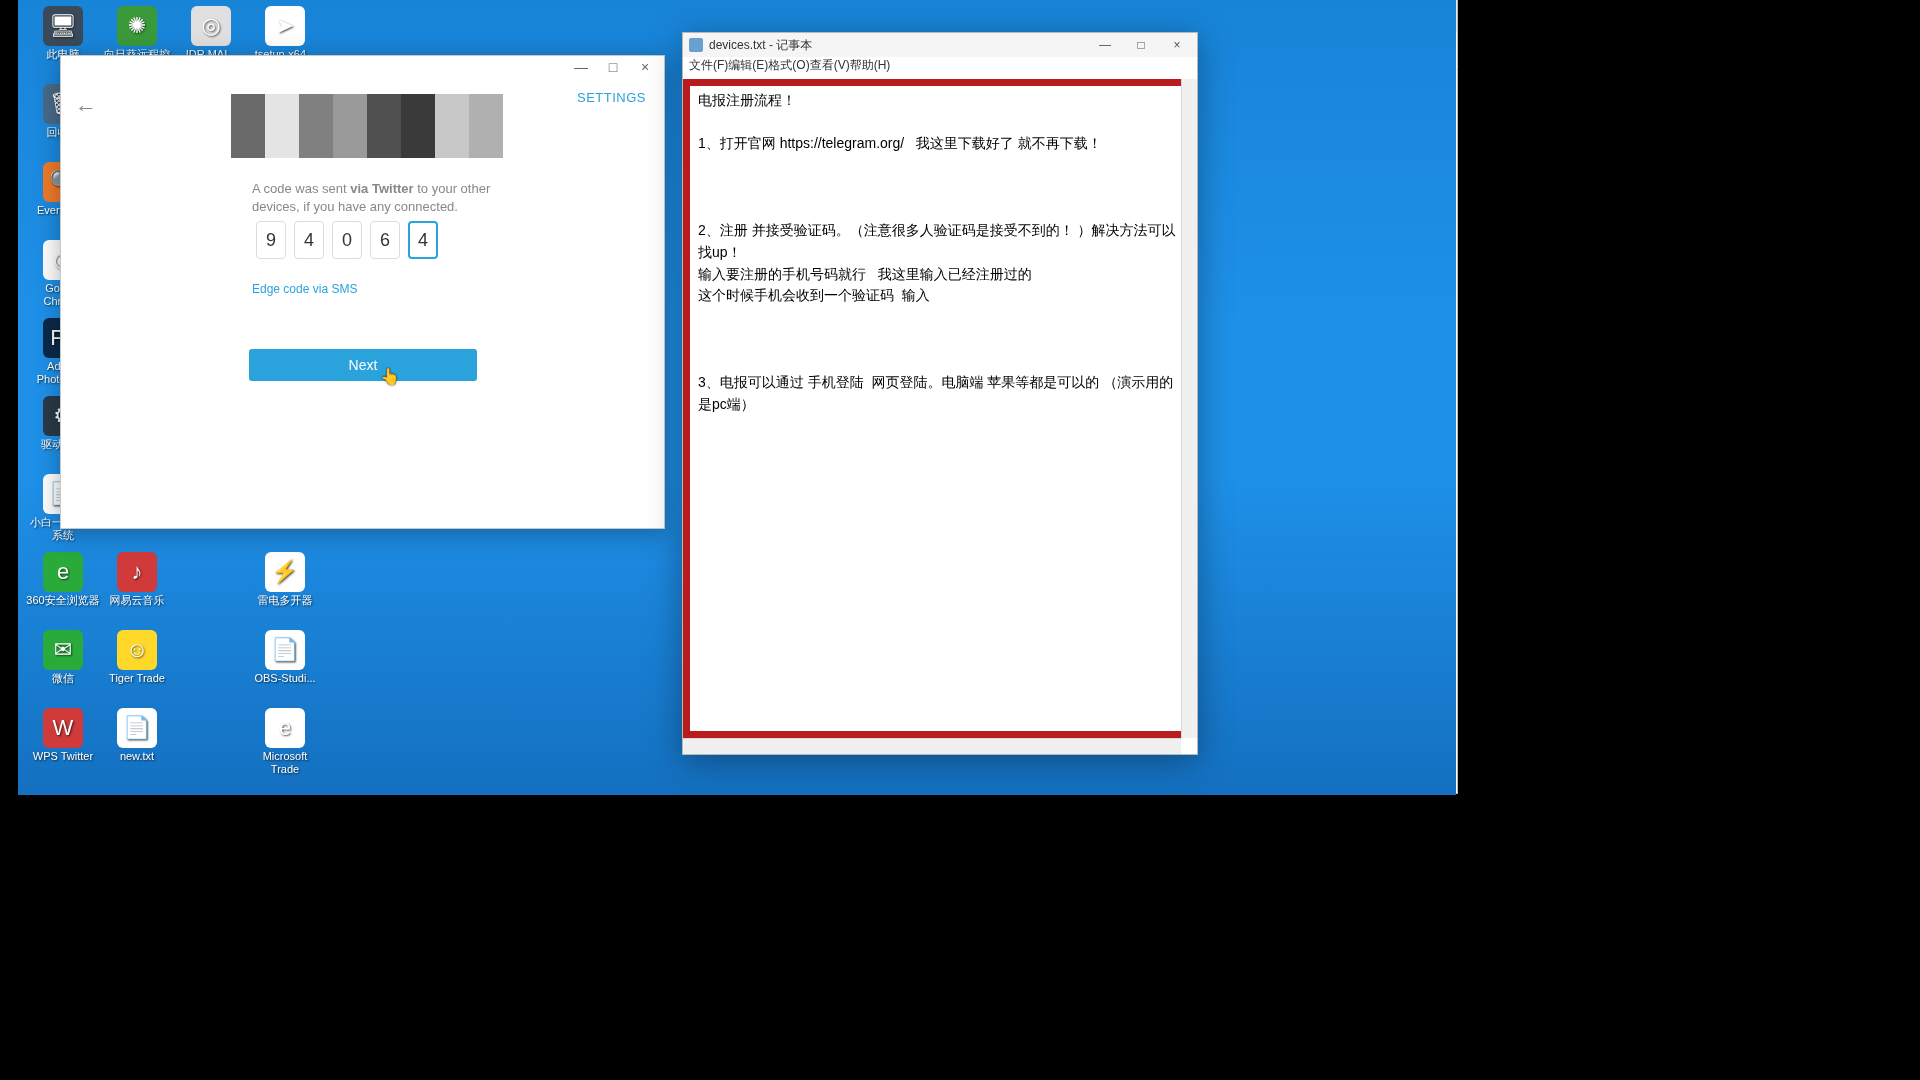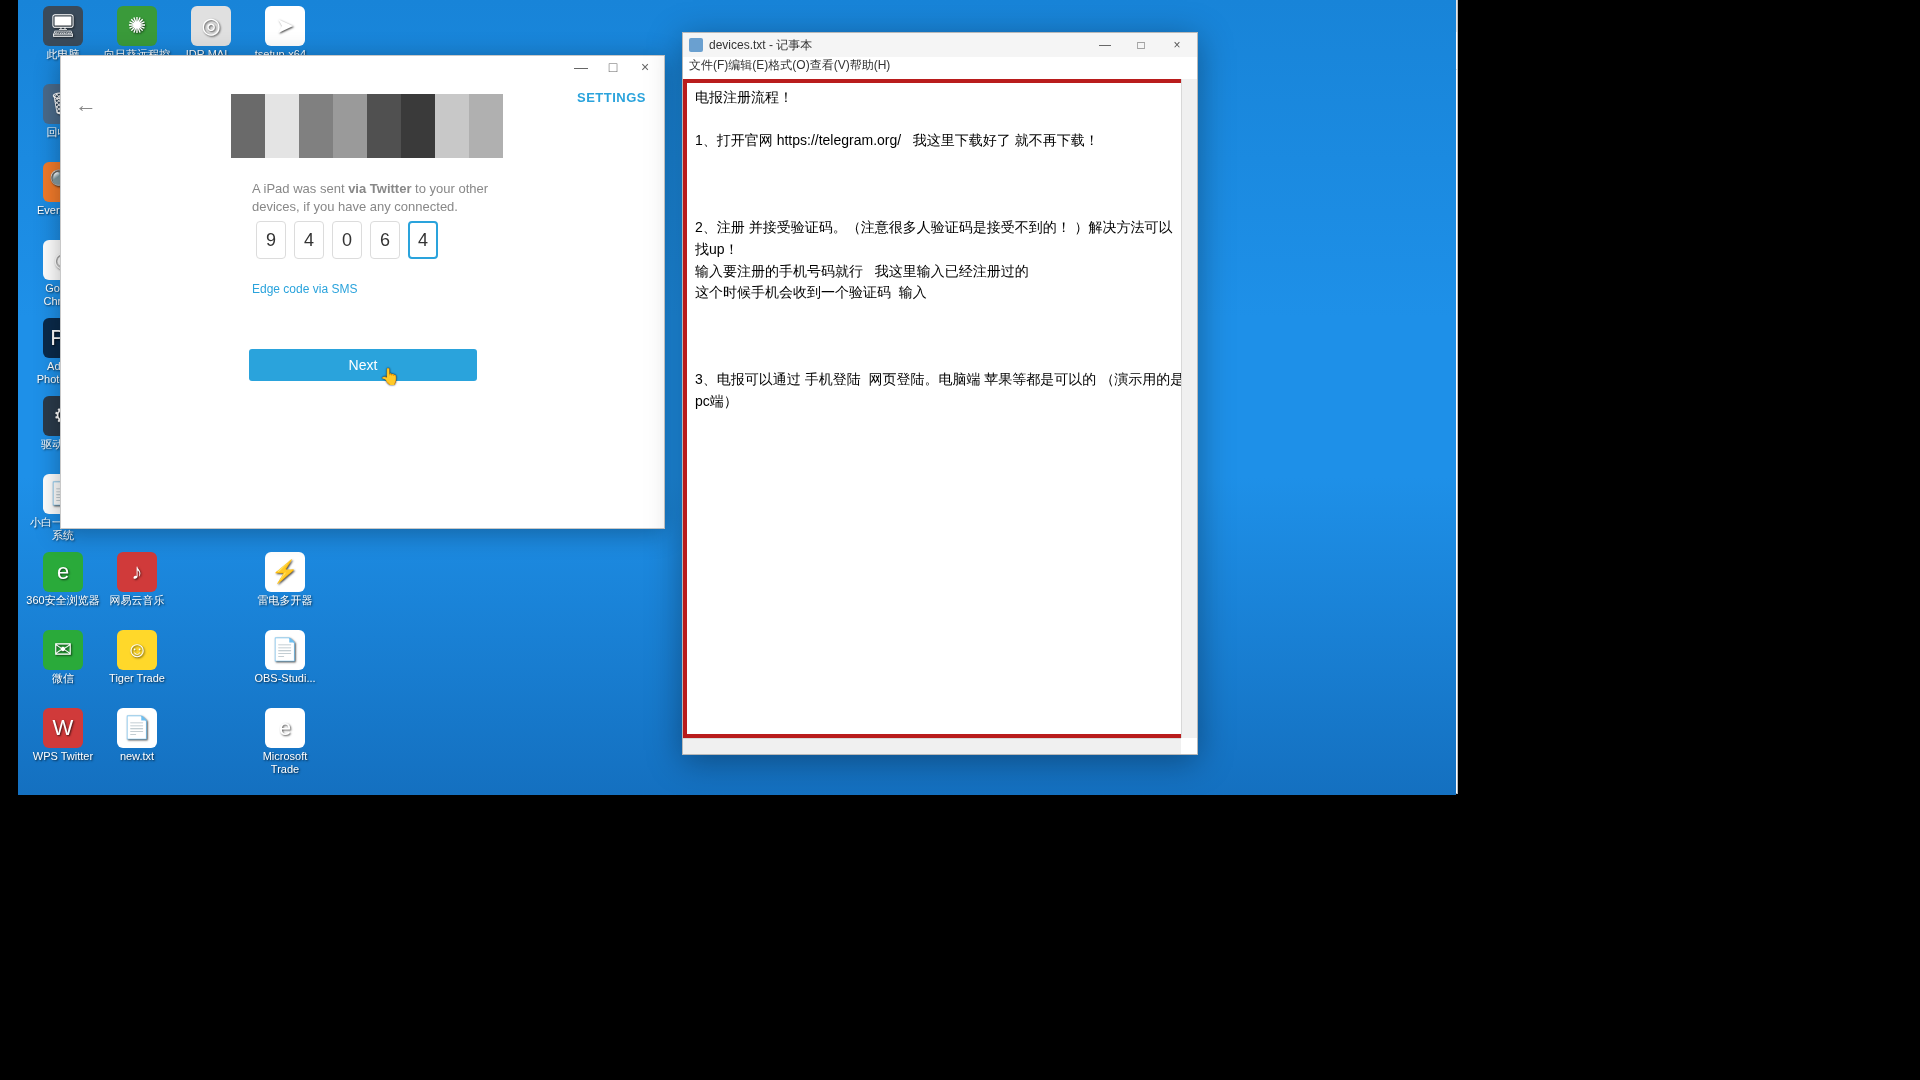--- a/index.html
+++ b/index.html
@@ -40,21 +40,21 @@
   .tg-window {
     position: absolute; left: 60px; top: 55px; width: 605px; height: 474px;
     background: #fff; border: 1px solid #c8c8c8; box-shadow: 0 4px 24px rgba(0,0,0,.3);
   }
   .tg-title { height: 22px; display: flex; justify-content: flex-end; align-items: center; gap: 18px; padding-right: 12px; color:#666; font-size:14px;}
   .tg-ctrl { width:14px; text-align:center; cursor:default; }
   .tg-back {
     position:absolute; left:14px; top:36px; font-size:22px; color:#888; cursor:default;
   }
   .tg-settings {
-    position:absolute; right:18px; top:34px; color:#2aa3dc; font-size:13px; font-weight:700; letter-spacing:.5px;
+    position:absolute; right:18px; top:34px; color:#2aa3dc; font-size:13px; font-weight:400; letter-spacing:.5px;
   }
   .qr-blur {
     position:absolute; left:170px; top:38px; width:272px; height:64px;
     display:grid; grid-template-columns:repeat(8,1fr); grid-template-rows:repeat(2,1fr);
   }
   .qr-blur div{ }
   .tg-note { position:absolute; left:191px; top:124px; width:260px; color:#888; font-size:13px; line-height:1.35; text-align:left;}
   .code-row { position:absolute; left:195px; top:165px; display:flex; gap:8px;}
   .code-cell {
     width:30px; height:38px; border:1px solid #dcdcdc; border-radius:4px;
@@ -85,21 +85,21 @@
   .np-title .np-ico{width:14px;height:14px;background:#6aa0d0;margin-right:6px;border-radius:2px;}
   .np-winctrl { position:absolute; right:4px; top:2px; display:flex; gap:4px;}
   .np-winctrl span{width:32px;height:20px;display:flex;align-items:center;justify-content:center;font-size:12px;color:#555;}
   .np-menu {
     height:22px; display:flex; align-items:flex-start; gap:0; padding:0 6px; font-size:12px; color:#333;
     border-bottom:1px solid transparent;
   }
   .np-text {
     padding:4px 8px; font-size:14px; color:#000; line-height:1.55; white-space:pre-wrap;
     font-family:"Microsoft YaHei","SimSun",sans-serif; height:calc(100% - 62px); overflow:auto;
-    border:4px solid #b91c1c;
+    border:7px solid #b91c1c;
   }
   .np-scroll-h { position:absolute; left:0; right:16px; bottom:0; height:16px; background:#f0f0f0; border-top:1px solid #d8d8d8;}
   .np-scroll-v { position:absolute; top:46px; bottom:16px; right:0; width:16px; background:#f0f0f0; border-left:1px solid #d8d8d8;}
 
   
   .edge {
     position:absolute; left:748px; top:-1px; width:710px; height:795px;
     background:#fff; border:1px solid #bcbcbc;
   }
   .edge-tabs {
@@ -325,21 +325,21 @@
       <div style="background: rgb(106, 106, 106);"></div>
       <div style="background: rgb(228, 228, 228);"></div>
       <div style="background: rgb(128, 128, 128);"></div>
       <div style="background: rgb(154, 154, 154);"></div>
       <div style="background: rgb(80, 80, 80);"></div>
       <div style="background: rgb(58, 58, 58);"></div>
       <div style="background: rgb(200, 200, 200);"></div>
       <div style="background: rgb(176, 176, 176);"></div>
     </div>
   <div class="tg-note">
-    <span>A iPad was sent </span><b>via Twitter</b><span> to your other devices, if you have any connected.</span>
+    <span>A code was sent </span><b>via Twitter</b><span> to your other devices, if you have any connected.</span>
   </div>
   <div class="code-row">
     <div class="code-cell">9</div>
     <div class="code-cell">4</div>
     <div class="code-cell">0</div>
     <div class="code-cell">6</div>
     <div class="code-cell focus">4</div>
   </div>
   <span class="send-sms">Edge code via SMS</span>
   <button class="next-btn">Next</button>

